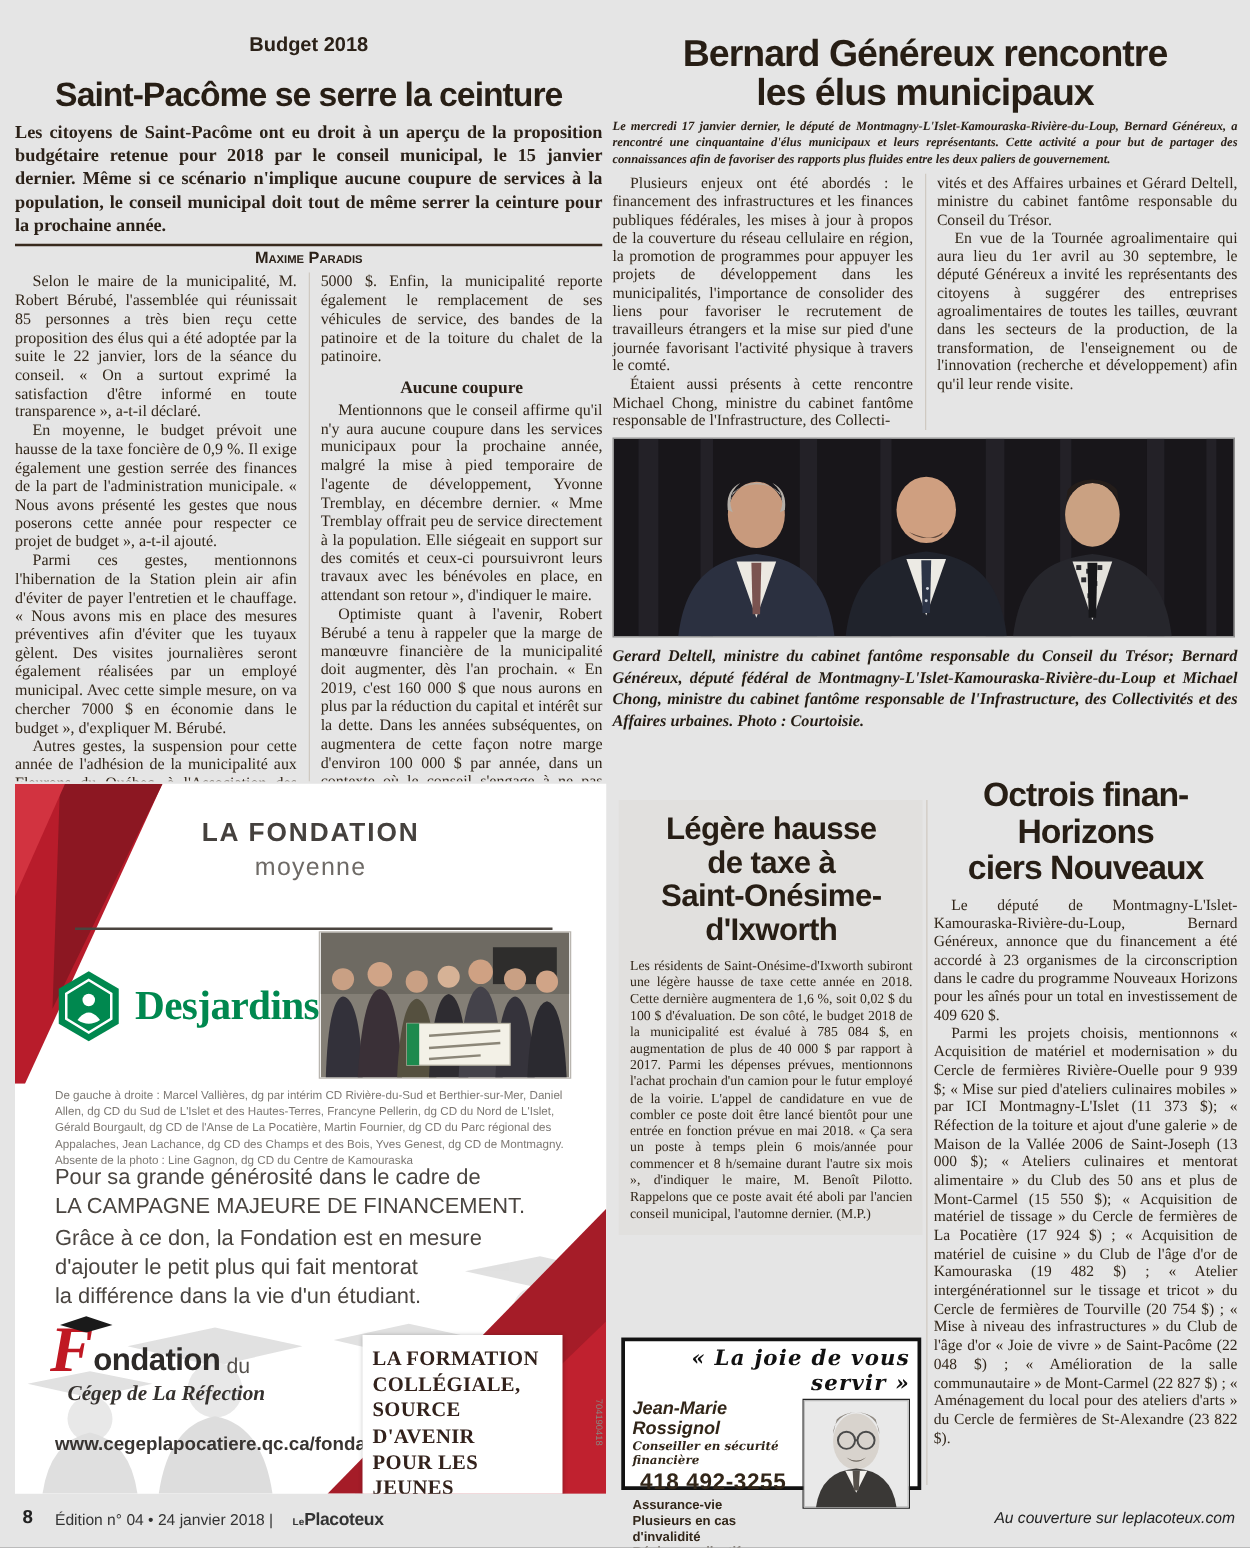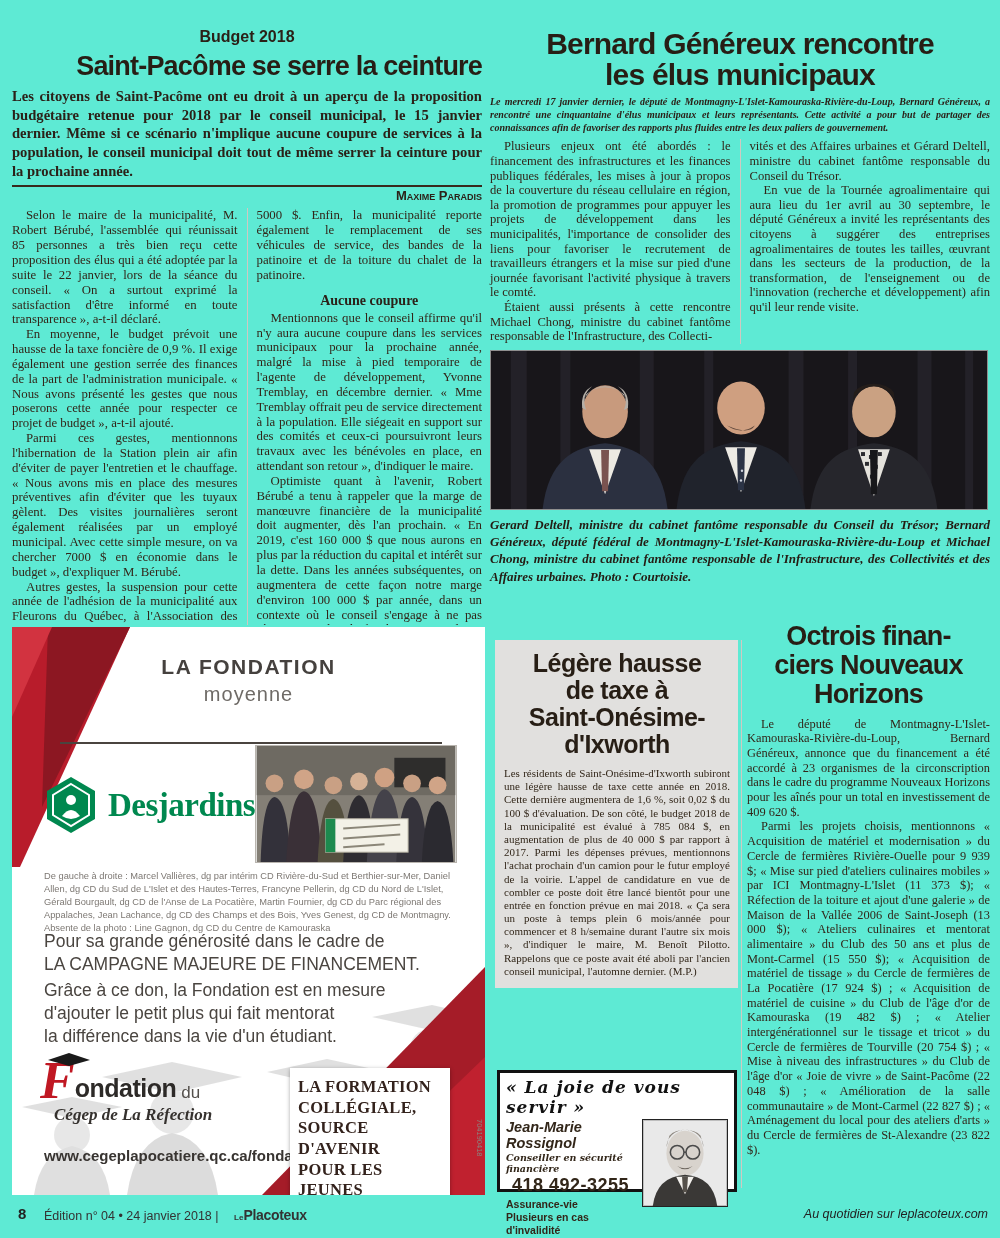--- a/index.html
+++ b/index.html
@@ -1,18 +1,18 @@
 <!DOCTYPE html>
 <html><head>
 <meta charset="utf-8">
 <style>
   * { margin:0; padding:0; box-sizing:border-box; }
   html,body { background:#9a9a9a; }
   #page {
-    position:relative; width:1000px; height:1238px; background:#5eead4;
+    position:relative; width:1000px; height:1238px; background:#e5e5e5;
     font-family:"Liberation Serif", serif; color:#322619; overflow:hidden;
     margin:0 auto;
   }
   
   .kicker { text-align:center; font-family:"Liberation Sans",sans-serif; font-weight:700;
             font-size:16px; color:#2b2118; }
   .headline { text-align:center; font-family:"Liberation Sans",sans-serif; font-weight:700;
               color:#271e15; letter-spacing:-0.8px; line-height:1.04; }
   .lede { font-weight:700; text-align:justify; color:#2b2118; }
   .rule { border-top:2px solid #38291d; }
@@ -20,24 +20,24 @@
             font-variant:small-caps; font-size:13px; color:#2b2118; }
   .cols { display:flex; }
   .col { flex:1; }
   .col + .col { border-left:1px solid #cfc9c1; padding-left:9px; margin-left:9px; }
   .bodytext p { text-align:justify; }
   .indent { text-indent:14px; }
   .subhead { text-align:center; font-weight:700; font-size:14px; margin:10px 0 2px 0; color:#2b2118;}
 
   
   #art-left { position:absolute; left:12px; top:28px; width:470px; height:597px; overflow:hidden; }
-  #art-left .headline { font-size:27px; margin-top:6px;text-align:right; }
+  #art-left .headline { font-size:27px; margin-top:16px; }
   #art-left .lede { font-size:14.6px; line-height:1.28; margin-top:7px; }
   #art-left .rule { margin-top:5px; }
-  #art-left .byline { margin-top:1px; }
+  #art-left .byline { margin-top:1px;text-align:center; }
   #art-left .cols { margin-top:5px; }
   #art-left .bodytext p { font-size:12.8px; line-height:1.16; }
 
   
   #art-right { position:absolute; left:490px; top:28px; width:500px; }
   #art-right .headline { font-size:30px; }
   #art-right .lede { font-size:10px; line-height:1.3; margin-top:5px;font-style:italic; }
   #art-right .cols { margin-top:5px; }
   #art-right .bodytext p { font-size:12.6px; line-height:1.16; }
   #photo-elus { margin-top:6px; border:1px solid #8f8f8f; display:block; width:498px; height:160px; }
@@ -87,21 +87,21 @@
   .fond-slogan div { font-family:"Liberation Serif",serif; font-weight:700; font-size:16.5px;
                      color:#33221c; line-height:1.25; letter-spacing:0.3px; }
   .fond-code { position:absolute; right:1px; top:492px; writing-mode:vertical-rl;
                font-size:7.5px; color:#8a8580; }
   .fond-grads { position:absolute; left:0; top:330px; }
 
   
   #ad-rossignol { position:absolute; left:497px; top:1070px; width:240px; height:122px;
                   border:3px solid #121212; background:#fff; padding:4px 6px; }
   .ros-head { font-family:"DejaVu Serif",serif; font-style:italic; font-weight:700;
-              font-size:17px; text-align:left; letter-spacing:1px; color:#111; }
+              font-size:17px; text-align:right; letter-spacing:1px; color:#111; }
   .ros-cols { display:flex; margin-top:2px; }
   .ros-left { width:132px; }
   .ros-name { font-family:"Liberation Sans",sans-serif; font-weight:700; font-style:italic; font-size:14.5px; }
   .ros-title { font-family:"DejaVu Serif",serif; font-weight:700; font-style:italic; font-size:9.5px; margin-top:1px;}
   .ros-phone { font-family:"Liberation Sans",sans-serif; font-weight:700; font-size:18px; margin:1px 0 2px 6px; letter-spacing:0.5px;}
   .ros-svc { font-family:"Liberation Sans",sans-serif; font-weight:700; font-size:10.5px; line-height:1.22; }
   .ros-photo { margin-left:4px; border:1px solid #222; }
 
   
   #footer { position:absolute; left:0; top:1203px; width:1000px; height:30px;
@@ -216,22 +216,22 @@
       <div>d'Ixworth</div>
     </h1>
     <div class="bodytext">
       <p>Les résidents de Saint-Onésime-d'Ixworth subiront une légère hausse de taxe cette année en 2018. Cette dernière augmentera de 1,6 %, soit 0,02 $ du 100 $ d'évaluation. De son côté, le budget 2018 de la municipalité est évalué à 785 084 $, en augmentation de plus de 40 000 $ par rapport à 2017. Parmi les dépenses prévues, mentionnons l'achat prochain d'un camion pour le futur employé de la voirie. L'appel de candidature en vue de combler ce poste doit être lancé bientôt pour une entrée en fonction prévue en mai 2018. « Ça sera un poste à temps plein 6 mois/année pour commencer et 8 h/semaine durant l'autre six mois », d'indiquer le maire, M. Benoît Pilotto. Rappelons que ce poste avait été aboli par l'ancien conseil municipal, l'automne dernier. (M.P.)</p>
     </div>
   </section>
 
   <section id="art-octrois">
     <h1 class="headline">
       <div>Octrois finan-</div>
+      <div>Horizons</div>
       <div>ciers Nouveaux</div>
-      <div>Horizons</div>
     </h1>
     <div class="bodytext">
       <p class="indent">Le député de Montmagny-L'Islet-Kamouraska-Rivière-du-Loup, Bernard Généreux, annonce que du financement a été accordé à 23 organismes de la circonscription dans le cadre du programme Nouveaux Horizons pour les aînés pour un total en investissement de 409 620 $.</p>
       <p class="indent">Parmi les projets choisis, mentionnons « Acquisition de matériel et modernisation » du Cercle de fermières Rivière-Ouelle pour 9 939 $; « Mise sur pied d'ateliers culinaires mobiles » par ICI Montmagny-L'Islet (11 373 $); « Réfection de la toiture et ajout d'une galerie » de Maison de la Vallée 2006 de Saint-Joseph (13 000 $); « Ateliers culinaires et mentorat alimentaire » du Club des 50 ans et plus de Mont-Carmel (15 550 $); « Acquisition de matériel de tissage » du Cercle de fermières de La Pocatière (17 924 $) ; « Acquisition de matériel de cuisine » du Club de l'âge d'or de Kamouraska (19 482 $) ; « Atelier intergénérationnel sur le tissage et tricot » du Cercle de fermières de Tourville (20 754 $) ; « Mise à niveau des infrastructures » du Club de l'âge d'or « Joie de vivre » de Saint-Pacôme (22 048 $) ; « Amélioration de la salle communautaire » de Mont-Carmel (22 827 $) ; « Aménagement du local pour des ateliers d'arts » du Cercle de fermières de St-Alexandre (23 822 $).</p>
     </div>
   </section>
   <div id="divider-mid"></div>
 
   <section id="ad-fondation">
 
@@ -372,16 +372,16 @@
       </svg>
     </div>
   </section>
 
   <footer id="footer">
     <span class="pnum">8</span>
     <span class="ed">
       <span>Édition n° 04 • 24 janvier 2018 |</span>
       <span class="brand-le">Le</span><span class="brand">Placoteux</span>
     </span>
-    <span class="tag">Au quotidien sur leplacoteux.com</span>
+    <span class="tag">Au couverture sur leplacoteux.com</span>
   </footer>
 
 </div>
 
 </body></html>

